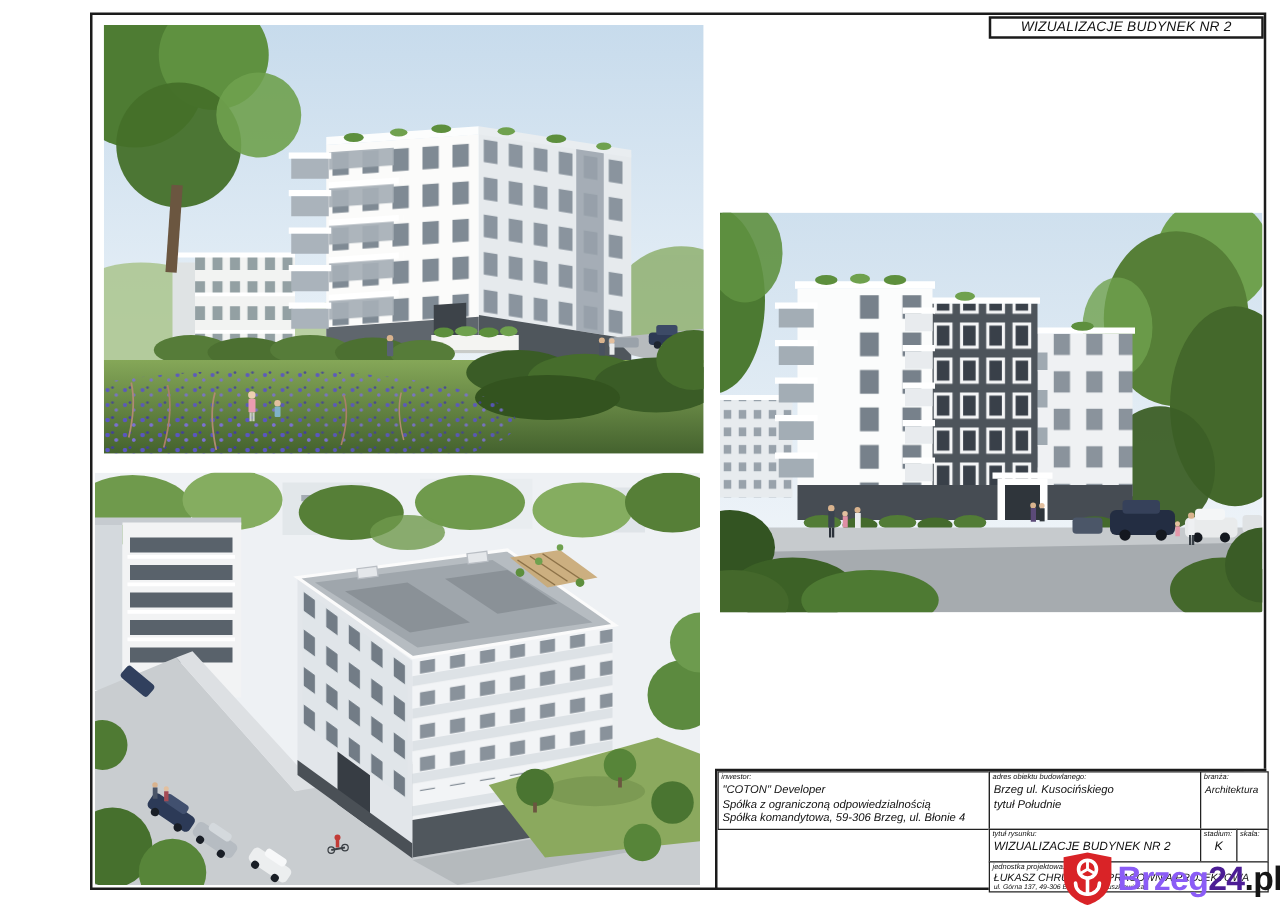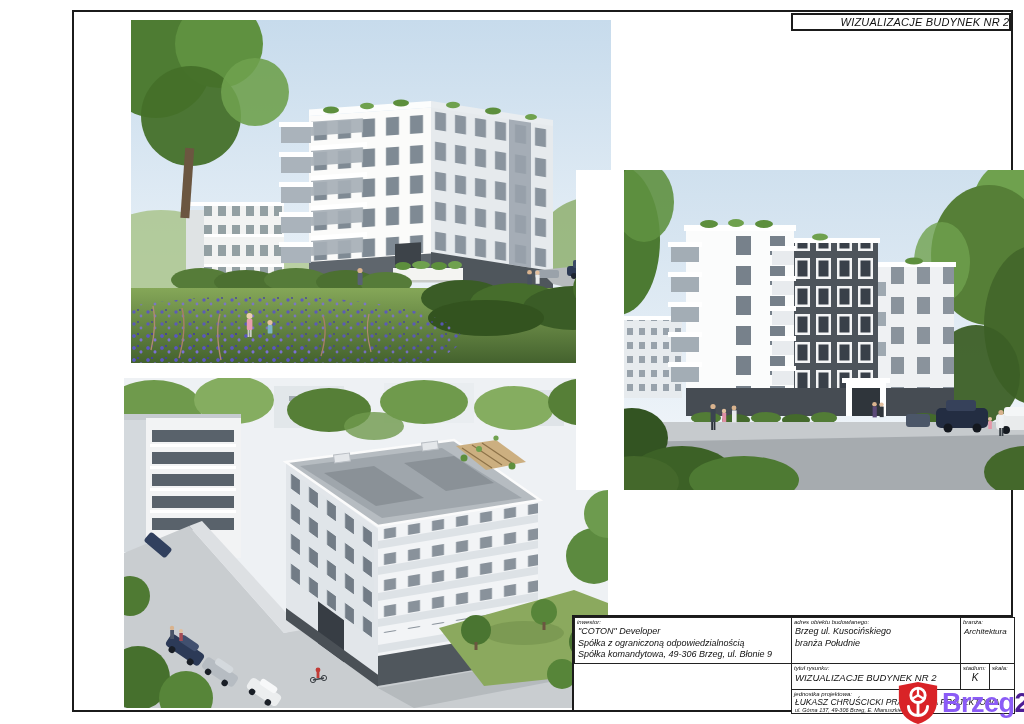--- a/index.html
+++ b/index.html
@@ -1,17 +1,17 @@
 <!DOCTYPE html>
 <html><head>
 <meta charset="utf-8">
 <style>
   html,body{margin:0;padding:0;background:#ffffff;width:1024px;height:724px;overflow:hidden;
     font-family:"Liberation Sans", sans-serif;color:#111;}
-  .abs{position:absolute;padding-left:48px;}
+  .abs{position:absolute;}
   #canvas{position:relative;width:1024px;height:724px;background:#fff;}
   
   #sheet-frame{left:72px;top:10px;width:941px;height:702px;border:2px solid #1b1b1b;box-sizing:border-box;background:#fff;}
   
   #titlebox{left:791px;top:13px;width:220px;height:18px;border:2px solid #1b1b1b;box-sizing:border-box;
     display:flex;align-items:center;justify-content:center;background:#fff;
     font-style:italic;font-size:11px;letter-spacing:.2px;white-space:nowrap;}
   
   .fig{overflow:hidden;background:#fff;}
   #fig1{left:83px;top:20px;width:480px;height:343px;}
@@ -525,26 +525,26 @@
         </g>
       </g>
     </svg>
   </div>
 
   <div id="tblock" class="abs">
     <div class="cell" style="left:0;top:0;width:218px;height:47px;">
       <div class="cl">inwestor:</div>
       <div class="cv">"COTON" Developer</div>
       <div class="cv">Spółka z ograniczoną odpowiedzialnością</div>
-      <div class="cv">Spółka komandytowa, 49-306 Brzeg, ul. Błonie 9</div>
+      <div class="cv">Spółka komandytowa, 59-306 Brzeg, ul. Błonie 4</div>
     </div>
     <div class="cell" style="left:217px;top:0;width:204px;height:47px;">
       <div class="cl">adres obiektu budowlanego:</div>
       <div class="cv">Brzeg ul. Kusocińskiego</div>
-      <div class="cv">branża Południe</div>
+      <div class="cv">tytuł Południe</div>
     </div>
     <div class="cell" style="left:386px;top:0;width:55px;height:47px;">
       <div class="cl">branża:</div>
       <div class="cv" style="font-size:8px;">Architektura</div>
     </div>
     <div class="cell" style="left:217px;top:46px;width:170px;height:27px;">
       <div class="cl">tytuł rysunku:</div>
       <div class="cv big">WIZUALIZACJE BUDYNEK NR 2</div>
     </div>
     <div class="cell" style="left:386px;top:46px;width:30px;height:27px;">

